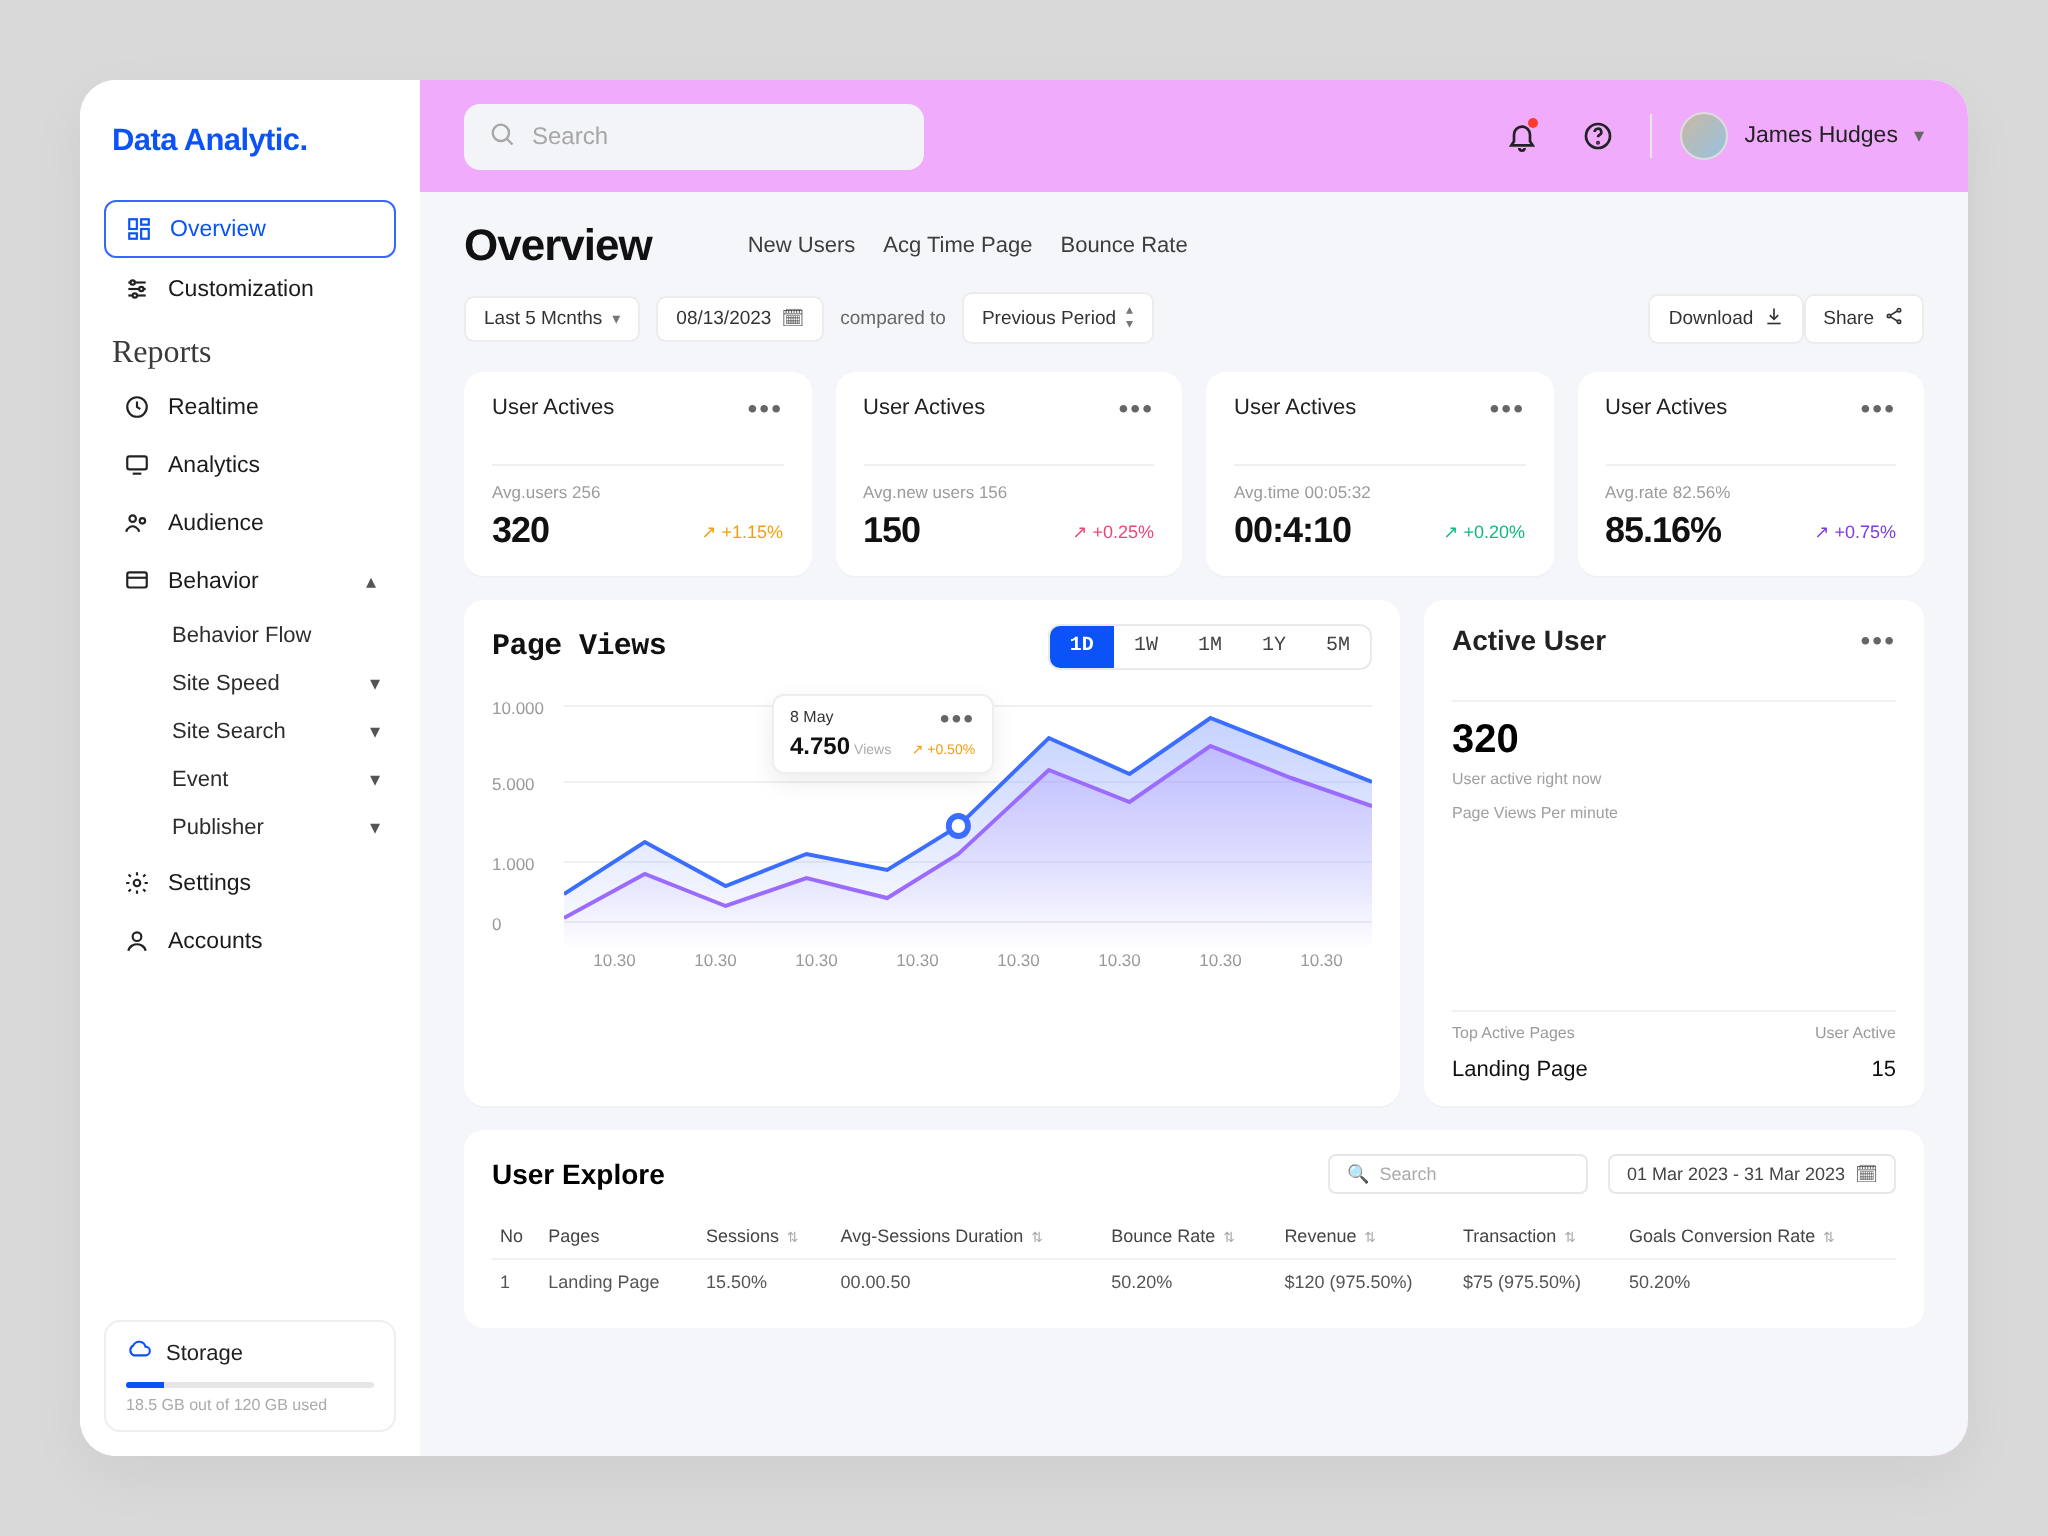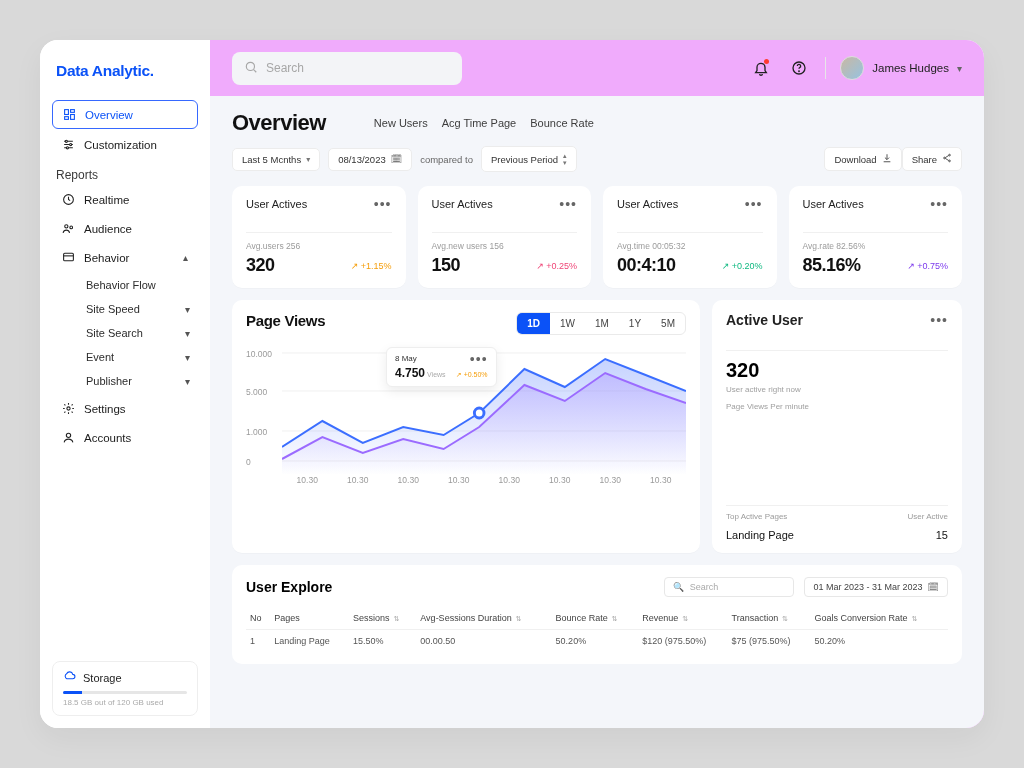--- a/index.html
+++ b/index.html
@@ -5,21 +5,21 @@
 * { margin: 0; padding: 0; box-sizing: border-box; }
 body { font-family: -apple-system, BlinkMacSystemFont, 'Segoe UI', Helvetica, Arial, sans-serif; background: #d9d9d9; width: 1024px; height: 768px; overflow: hidden; }
 .app { position: absolute; left: 40px; top: 40px; right: 40px; bottom: 40px; background: #fff; border-radius: 18px; display: flex; box-shadow: 0 10px 30px rgba(0,0,0,0.05); overflow: hidden; }
 .sidebar { width: 170px; background: #fff; padding: 22px 12px 12px 12px; display: flex; flex-direction: column; gap: 10px; justify-content: center; }
 .logo { font-weight: 800; font-size: 15.5px; color: #0B52F7; margin-bottom: 10px; padding-left: 4px; letter-spacing: -0.3px; }
 .nav { display: flex; flex-direction: column; gap: 2px; }
 .nav-item { display: flex; align-items: center; gap: 9px; padding: 7px 10px; border-radius: 6px; font-size: 11.5px; color: #1b1b1b; cursor: pointer; }
 .nav-item.active { border: 1px solid #3668ff; color: #0B52F7; background: #fff; }
 .nav-item .ic { width: 13px; height: 13px; display: inline-flex; align-items: center; justify-content: center; }
 .nav-item .chev { margin-left: auto; font-size: 10px; color: #555; }
-.section-label { font-size: 12px; color: #3a3a3a; padding: 8px 4px 2px 4px; font-weight: 500; }
+.section-label { font-size: 16px; color: #3a3a3a; padding: 8px 4px 2px 4px; font-weight: 500; font-family: Liberation Serif, serif; }
 .sub-items { padding-left: 26px; display: flex; flex-direction: column; }
 .sub-item { font-size: 11px; color: #2c2c2c; padding: 6px 8px; display: flex; align-items: center; cursor: pointer; }
 .sub-item .chev { margin-left: auto; font-size: 10px; color: #555; }
 .storage { margin-top: auto; border: 1px solid #eee; border-radius: 8px; padding: 8px 10px; }
 .storage .row1 { display: flex; align-items: center; gap: 7px; font-size: 11px; color: #222; }
 .storage .bar { height: 3px; background: #e6e6e6; border-radius: 2px; margin-top: 6px; overflow: hidden; }
 .storage .bar .fill { height: 100%; background: #0B52F7; width: 15%; }
 .storage .sub { font-size: 8px; color: #aaa; margin-top: 4px; }
 
 .main { flex: 1; display: flex; flex-direction: column; background: #f0abfc; }
@@ -48,21 +48,21 @@
 .card .head { display: flex; align-items: center; border-bottom: 1px solid #f0f0f0; padding-bottom: 22px; }
 .card .title { font-size: 11px; color: #222; }
 .dots { margin-left: auto; color: #666; font-size: 14px; letter-spacing: 1px; cursor: pointer; line-height: 4px; }
 .card .sub { font-size: 8.5px; color: #9b9b9b; margin-top: 8px; }
 .card .valrow { display: flex; align-items: center; margin-top: 4px; }
 .card .val { font-size: 18px; font-weight: 700; color: #111; letter-spacing: -0.5px; }
 .delta { margin-left: auto; font-size: 9px; display: inline-flex; align-items: center; gap: 3px; }
 .d-orange { color: #f59e0b; } .d-red { color: #ef4476; } .d-green { color: #10b981; } .d-purple { color: #7c3aed; }
 
 .row2 { display: grid; grid-template-columns: 1fr 250px; gap: 12px; margin-top: 12px; }
-.pv-head { display: flex; align-items: flex-start; }
+.pv-head { display: flex; align-items: center; font-family: Liberation Mono, monospace; }
 .pv-title { font-size: 15px; font-weight: 700; color: #111; letter-spacing: -0.3px; }
 .seg { margin-left: auto; border: 1px solid #eaeaea; border-radius: 6px; overflow: hidden; display: flex; }
 .seg span { font-size: 10px; padding: 5px 10px; color: #444; cursor: pointer; }
 .seg span.on { background: #0B52F7; color: #fff; font-weight: 600; }
 .chart-wrap { position: relative; margin-top: 10px; }
 .ylab { position: absolute; left: 0; font-size: 8.5px; color: #9a9a9a; }
 .xrow { display: flex; font-size: 8.5px; color: #9a9a9a; }
 .xrow span { flex: 1; text-align: center; }
 svg.line { display: block; }
 .tooltip { position: absolute; background: #fff; border: 1px solid #eee; border-radius: 6px; padding: 6px 8px; box-shadow: 0 4px 12px rgba(0,0,0,0.08); font-size: 8px; color: #333; }
@@ -126,20 +126,29 @@
       </div>
       <div class="section-label">Reports</div>
       <div class="nav-item">
         <span class="ic">
             <svg width="13" height="13" viewBox="0 0 24 24" fill="none" stroke="#222" stroke-width="2">
               <circle cx="12" cy="12" r="9"></circle>
               <polyline points="12 7 12 12 15 14"></polyline>
             </svg>
           </span>
         <span>Realtime</span>
+      </div>
+      <div class="nav-item">
+        <span class="ic">
+            <svg width="13" height="13" viewBox="0 0 24 24" fill="none" stroke="#222" stroke-width="2">
+              <rect x="3" y="4" width="18" height="12" rx="2"></rect>
+              <line x1="8" y1="20" x2="16" y2="20"></line>
+            </svg>
+          </span>
+        <span>Analytics</span>
       </div>
       <div class="nav-item">
         <span class="ic">
             <svg width="13" height="13" viewBox="0 0 24 24" fill="none" stroke="#222" stroke-width="2">
               <circle cx="8" cy="8" r="3"></circle>
               <circle cx="17" cy="10" r="2.5"></circle>
               <path d="M2 20c1-4 5-5 6-5s5 1 6 5"></path>
             </svg>
           </span>
         <span>Audience</span>

